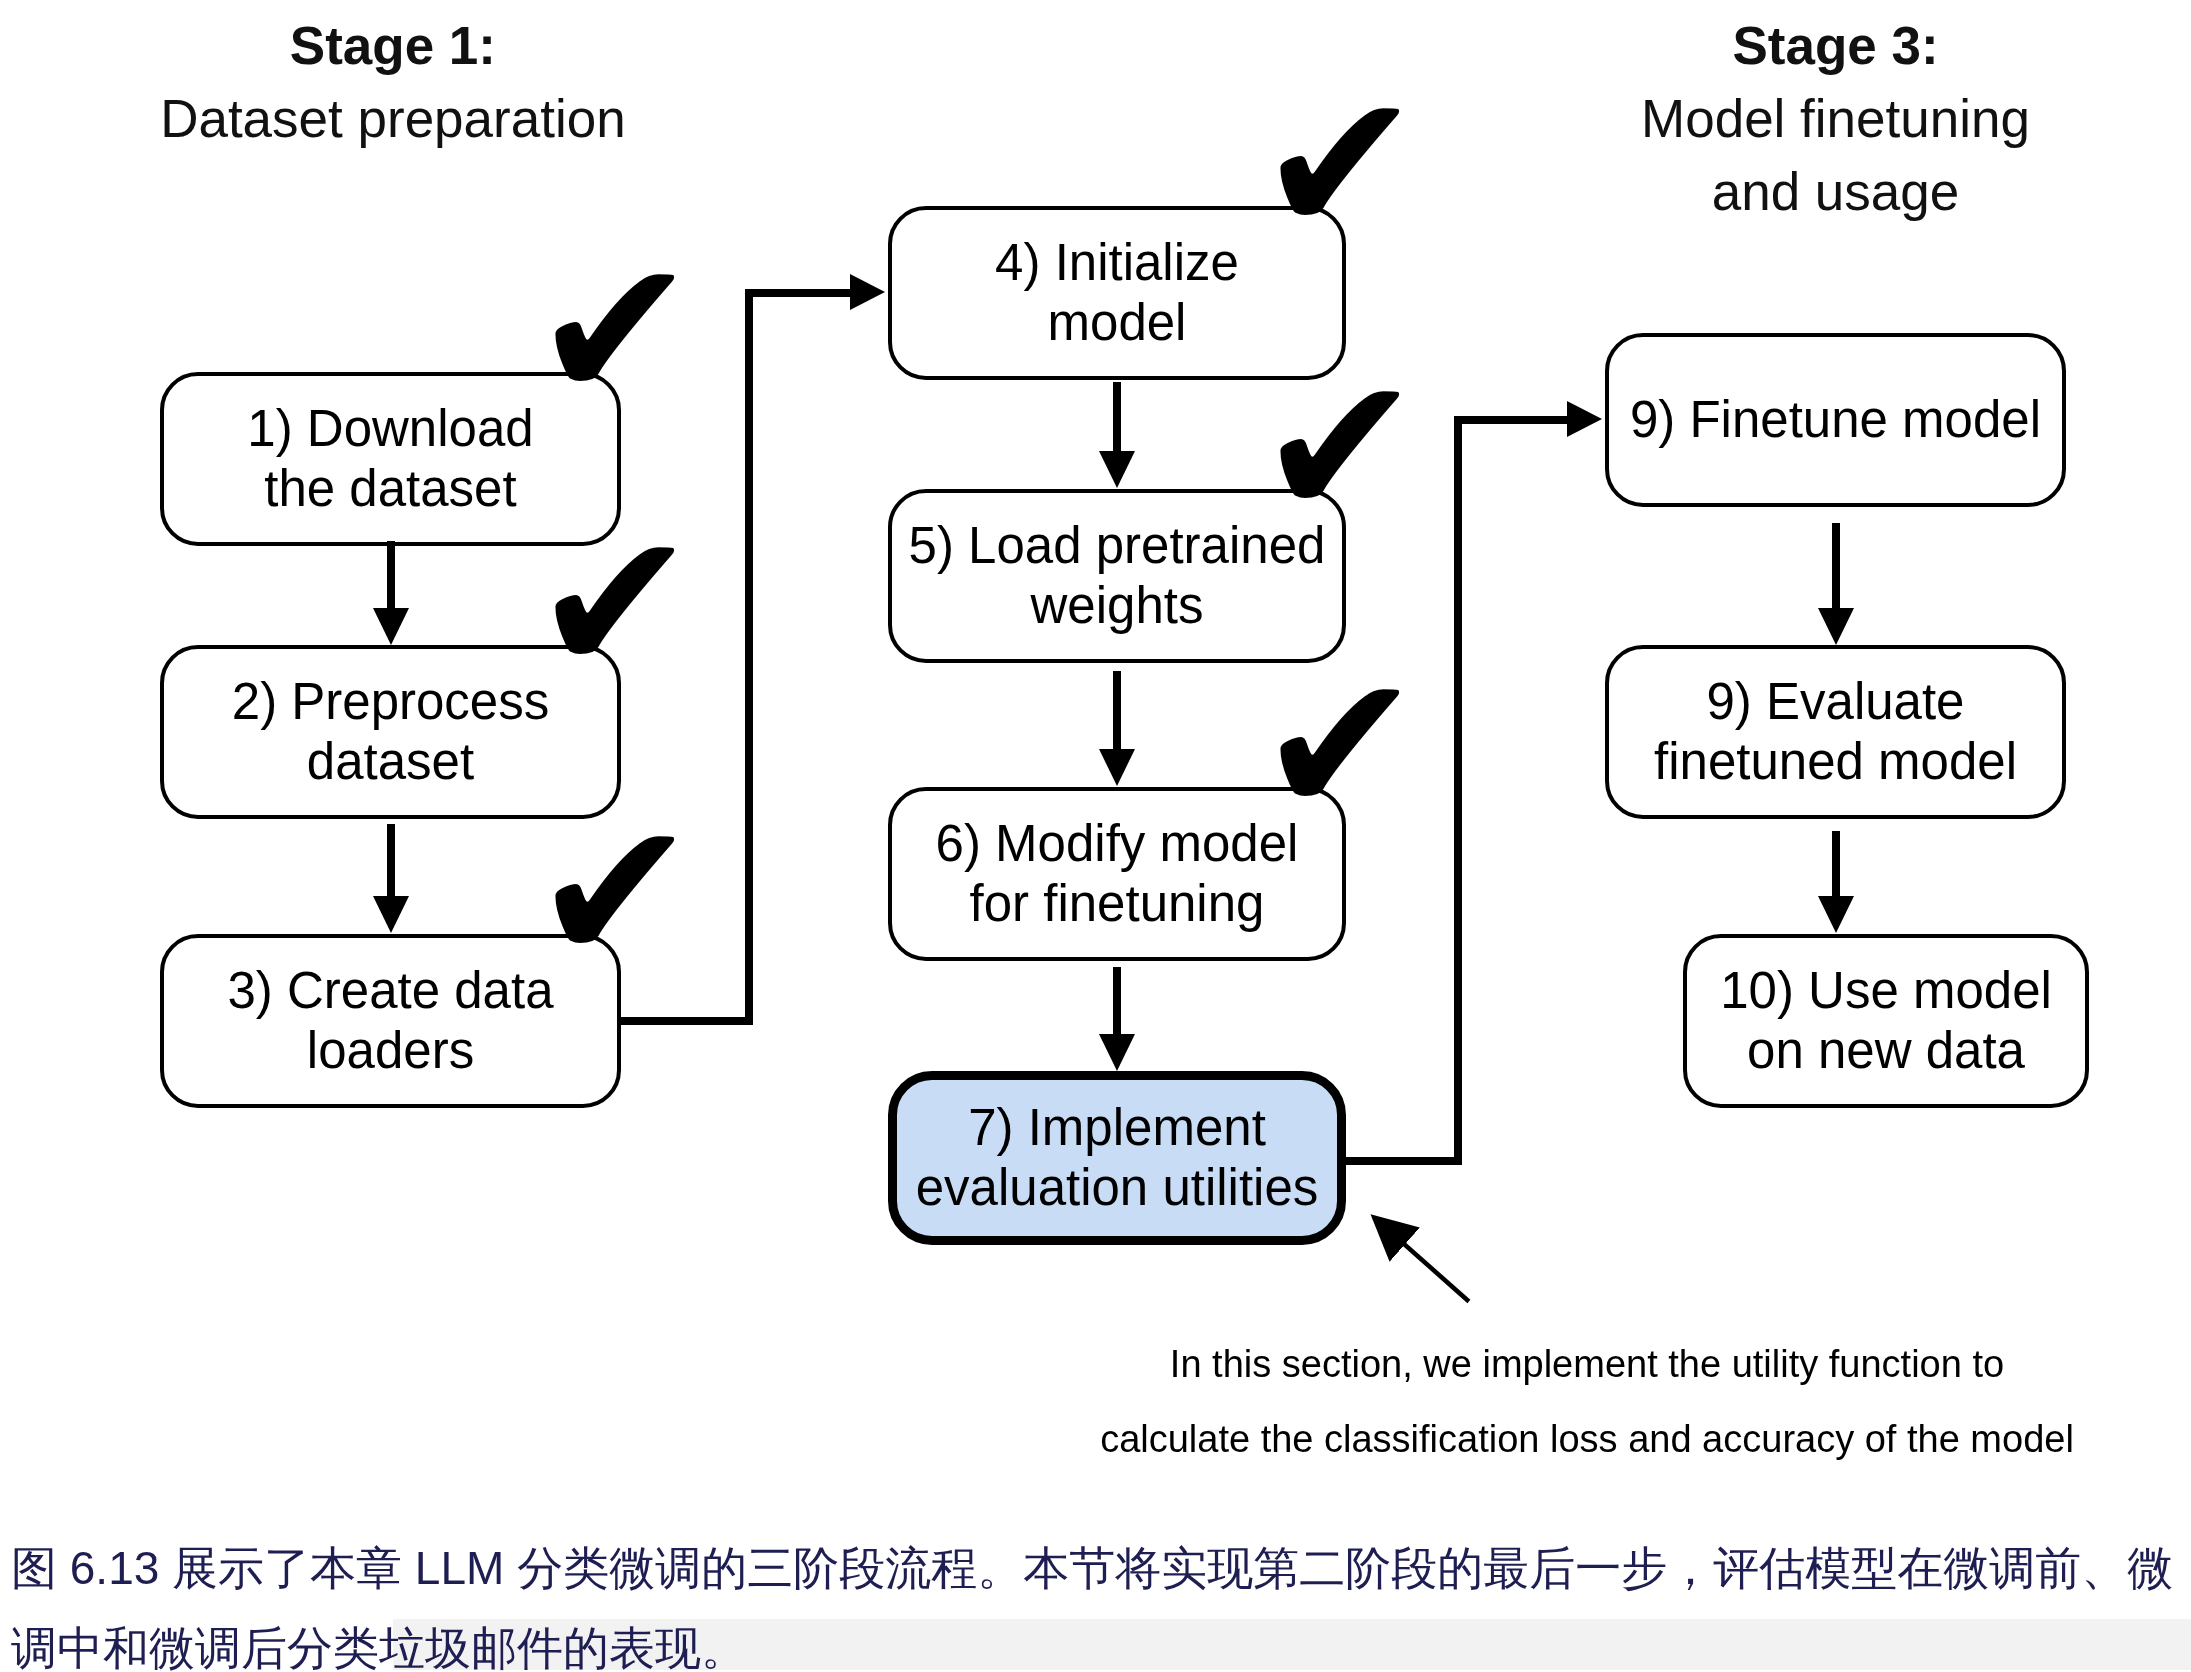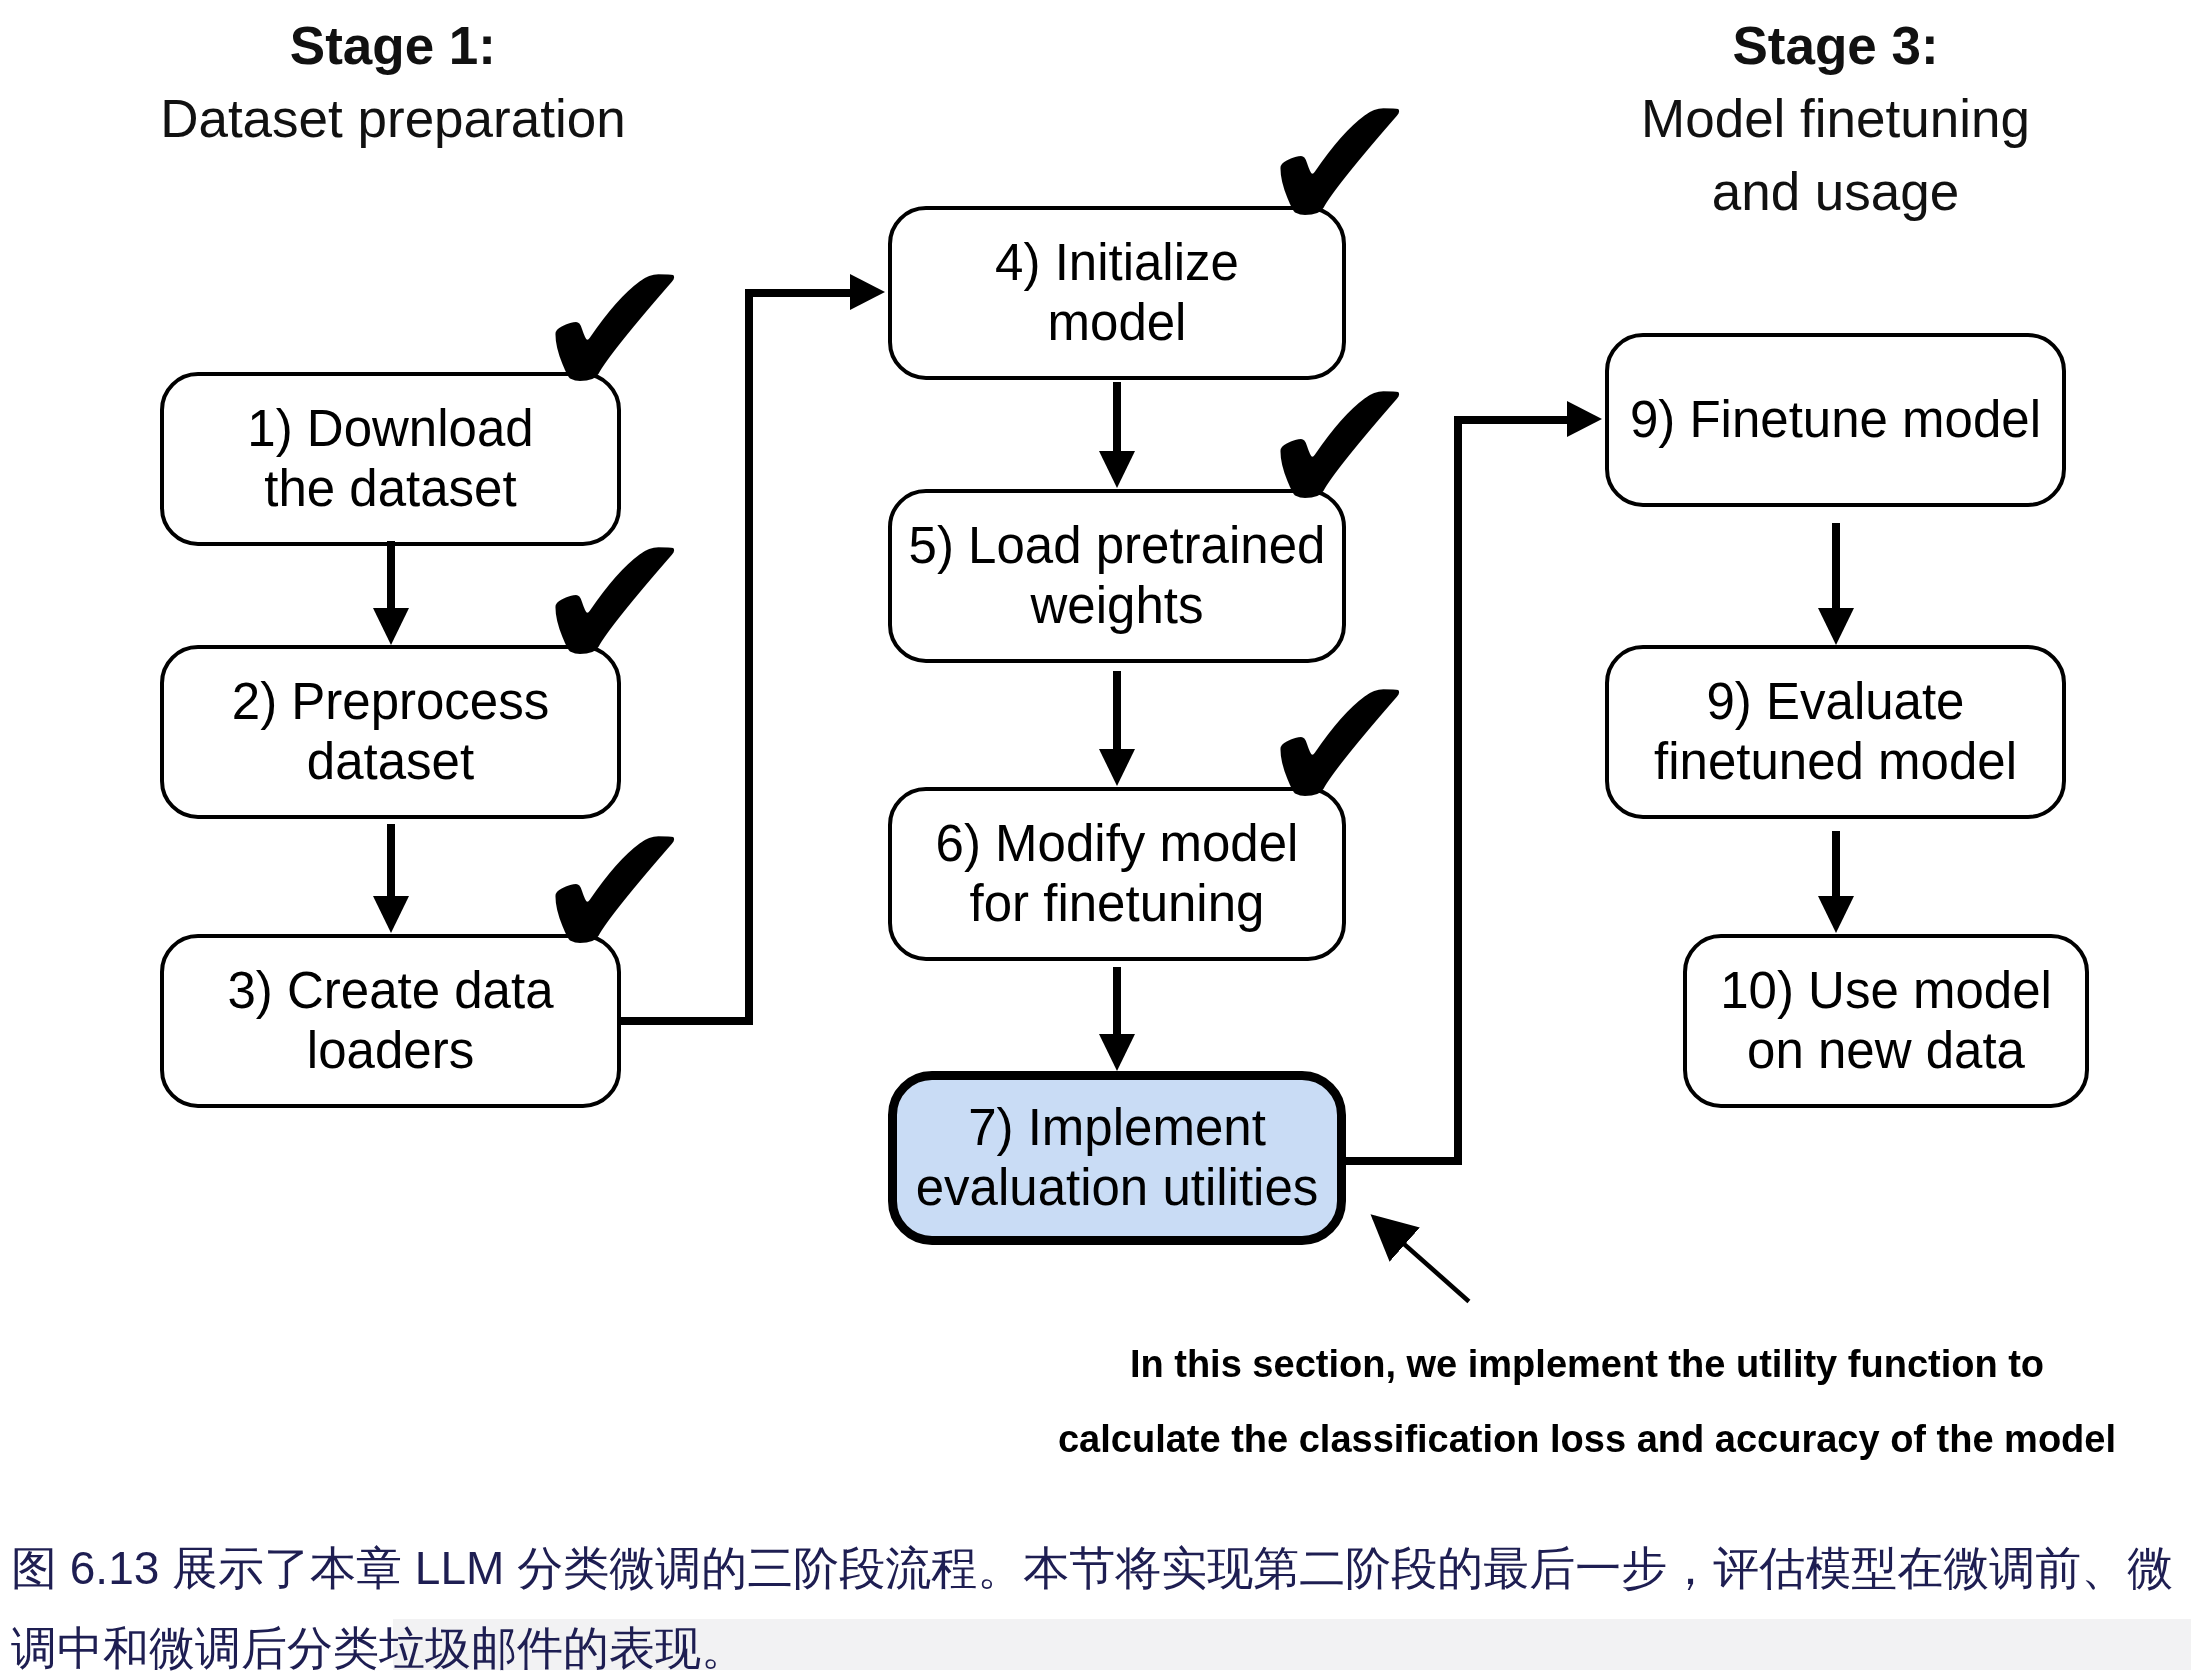--- a/index.html
+++ b/index.html
@@ -50,21 +50,21 @@
   
   .cline{position:absolute;background:#000;}
   .rhead{
     position:absolute;width:0;height:0;
     border-top:18.3px solid transparent;border-bottom:18.3px solid transparent;
     border-left:35px solid #000;
   }
   
   .annotation{
     position:absolute;left:1048px;top:1327px;width:1078px;
-    text-align:center;font-size:38px;font-weight:700;line-height:75px;
+    text-align:center;font-size:38px;font-weight:400;line-height:75px;
     color:#000;white-space:pre-line;
   }
   .ann-arrow{position:absolute;left:1352px;top:1199px;}
   
   .caption-band{
     position:absolute;left:393px;top:1619px;width:1798px;height:51px;
     background:#f2f2f3;
   }
   .caption{
     position:absolute;left:11px;top:1528px;width:2175px;

